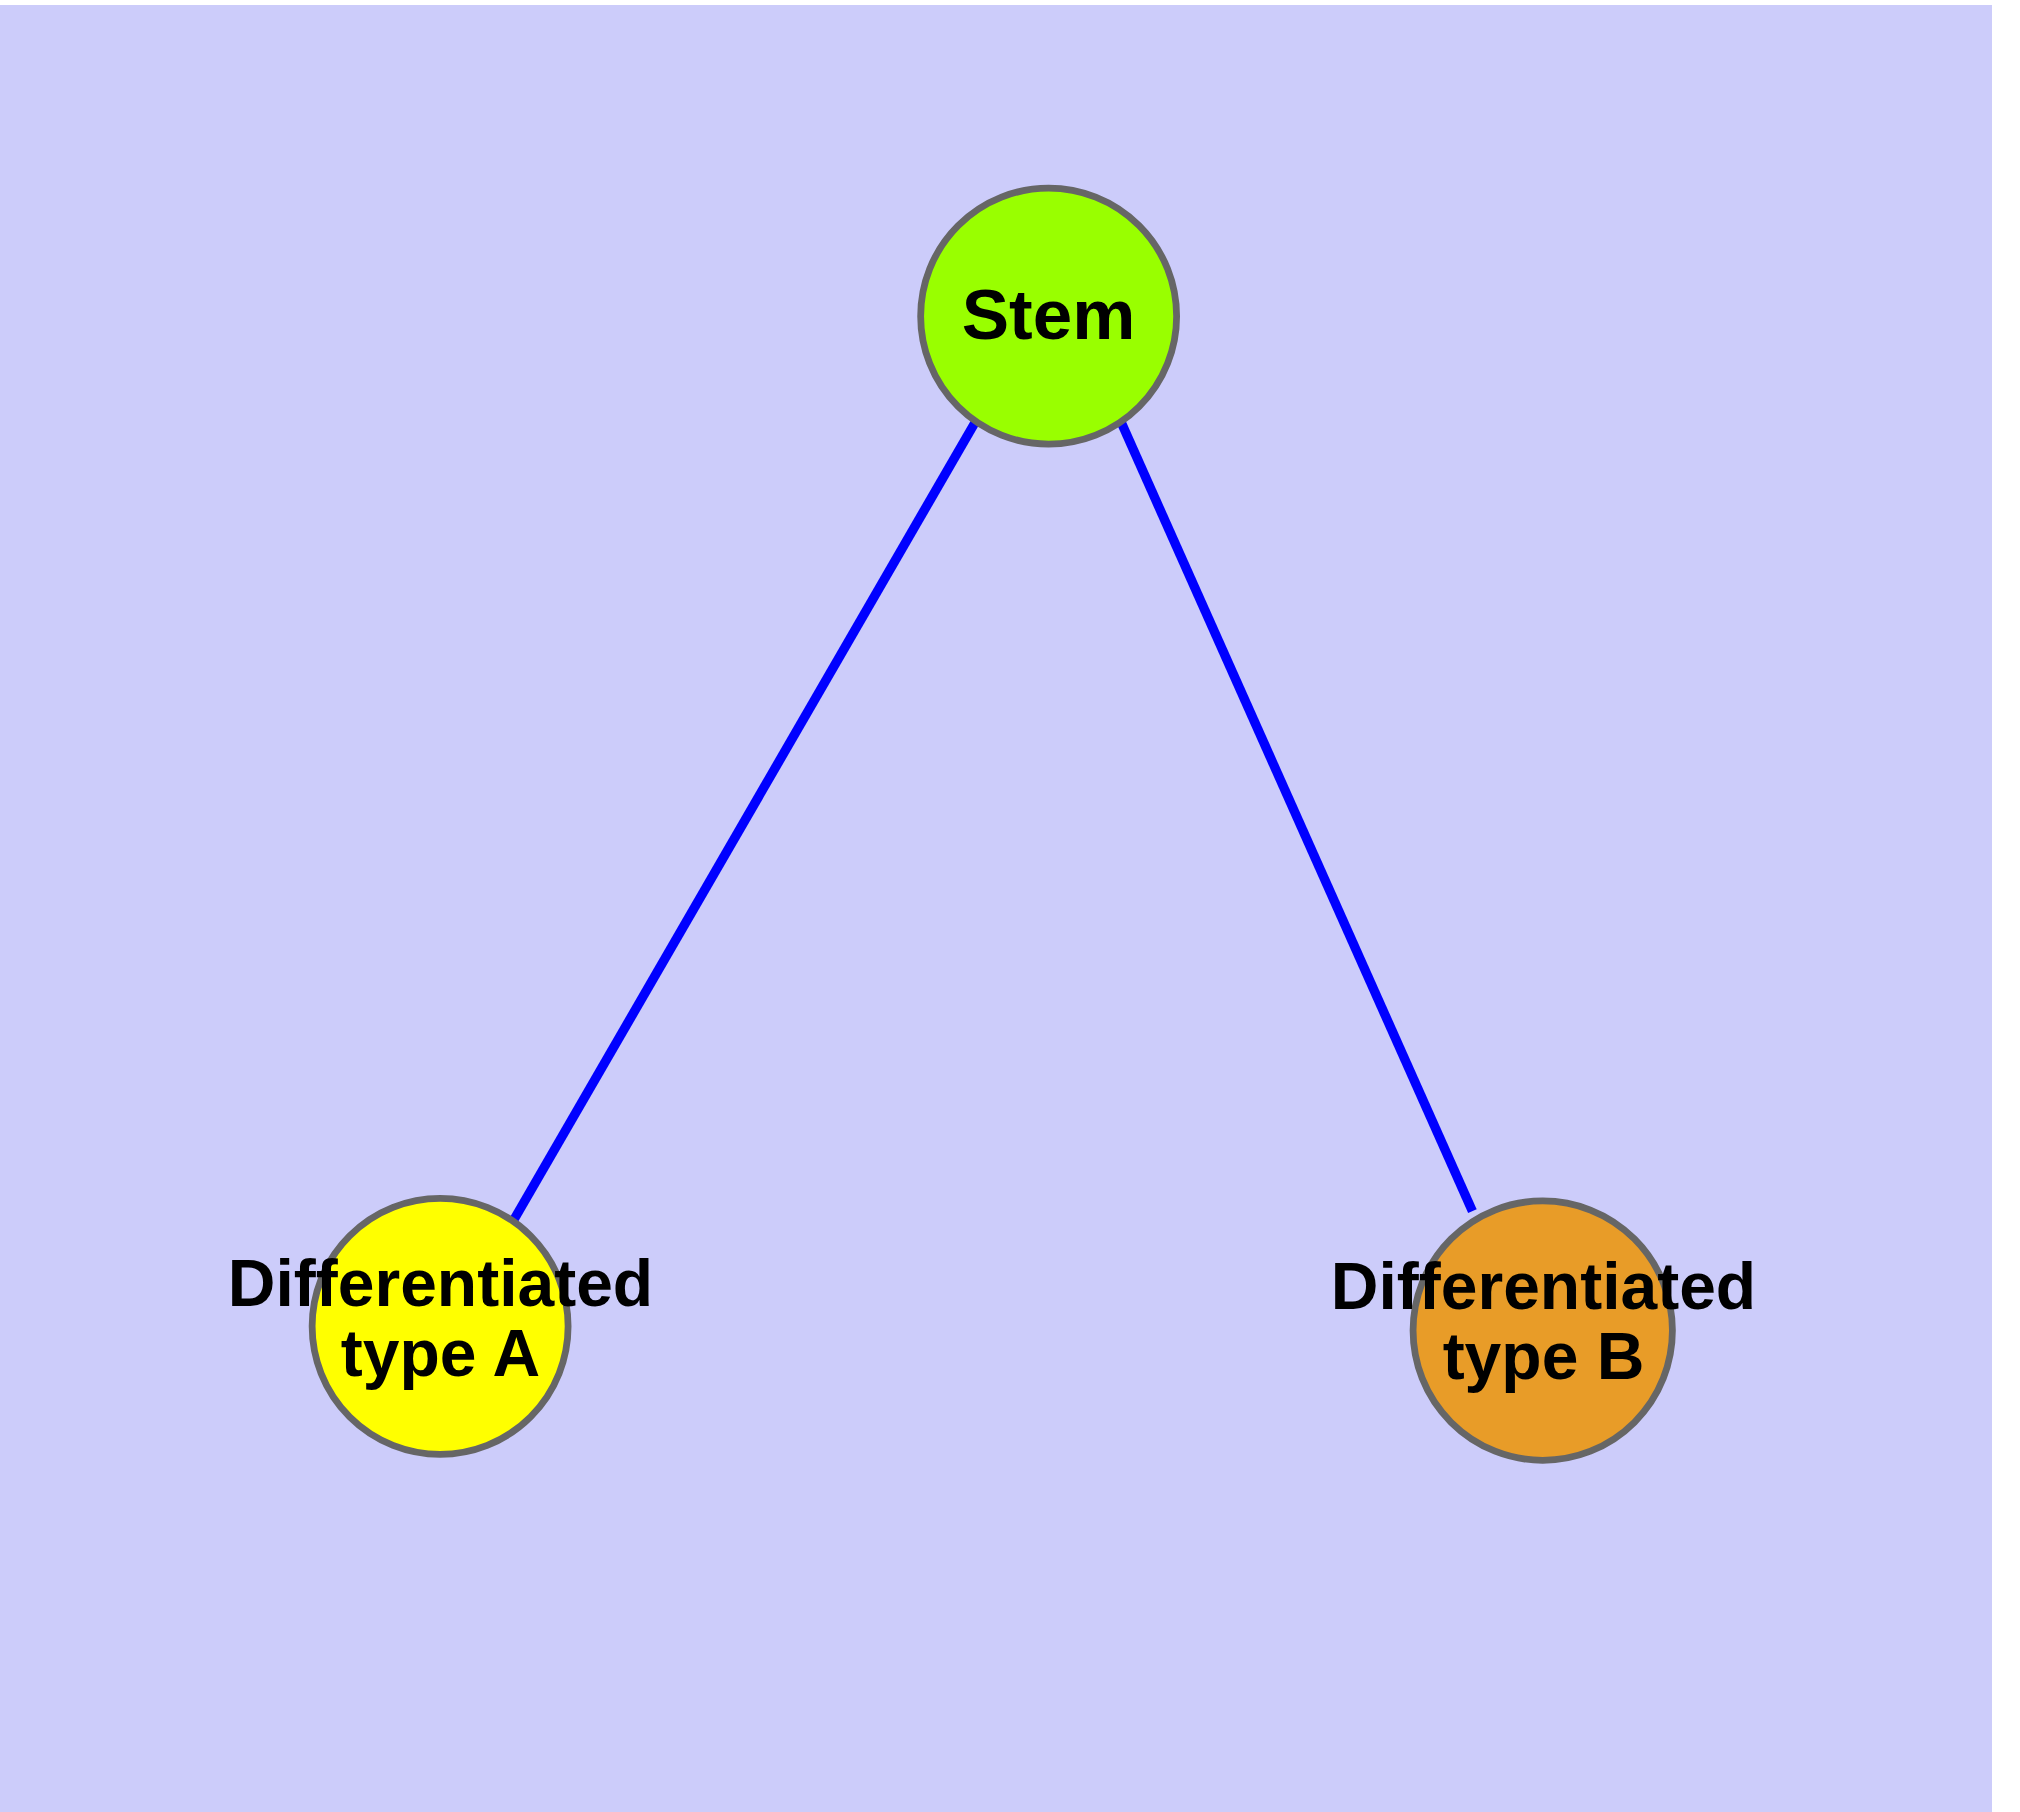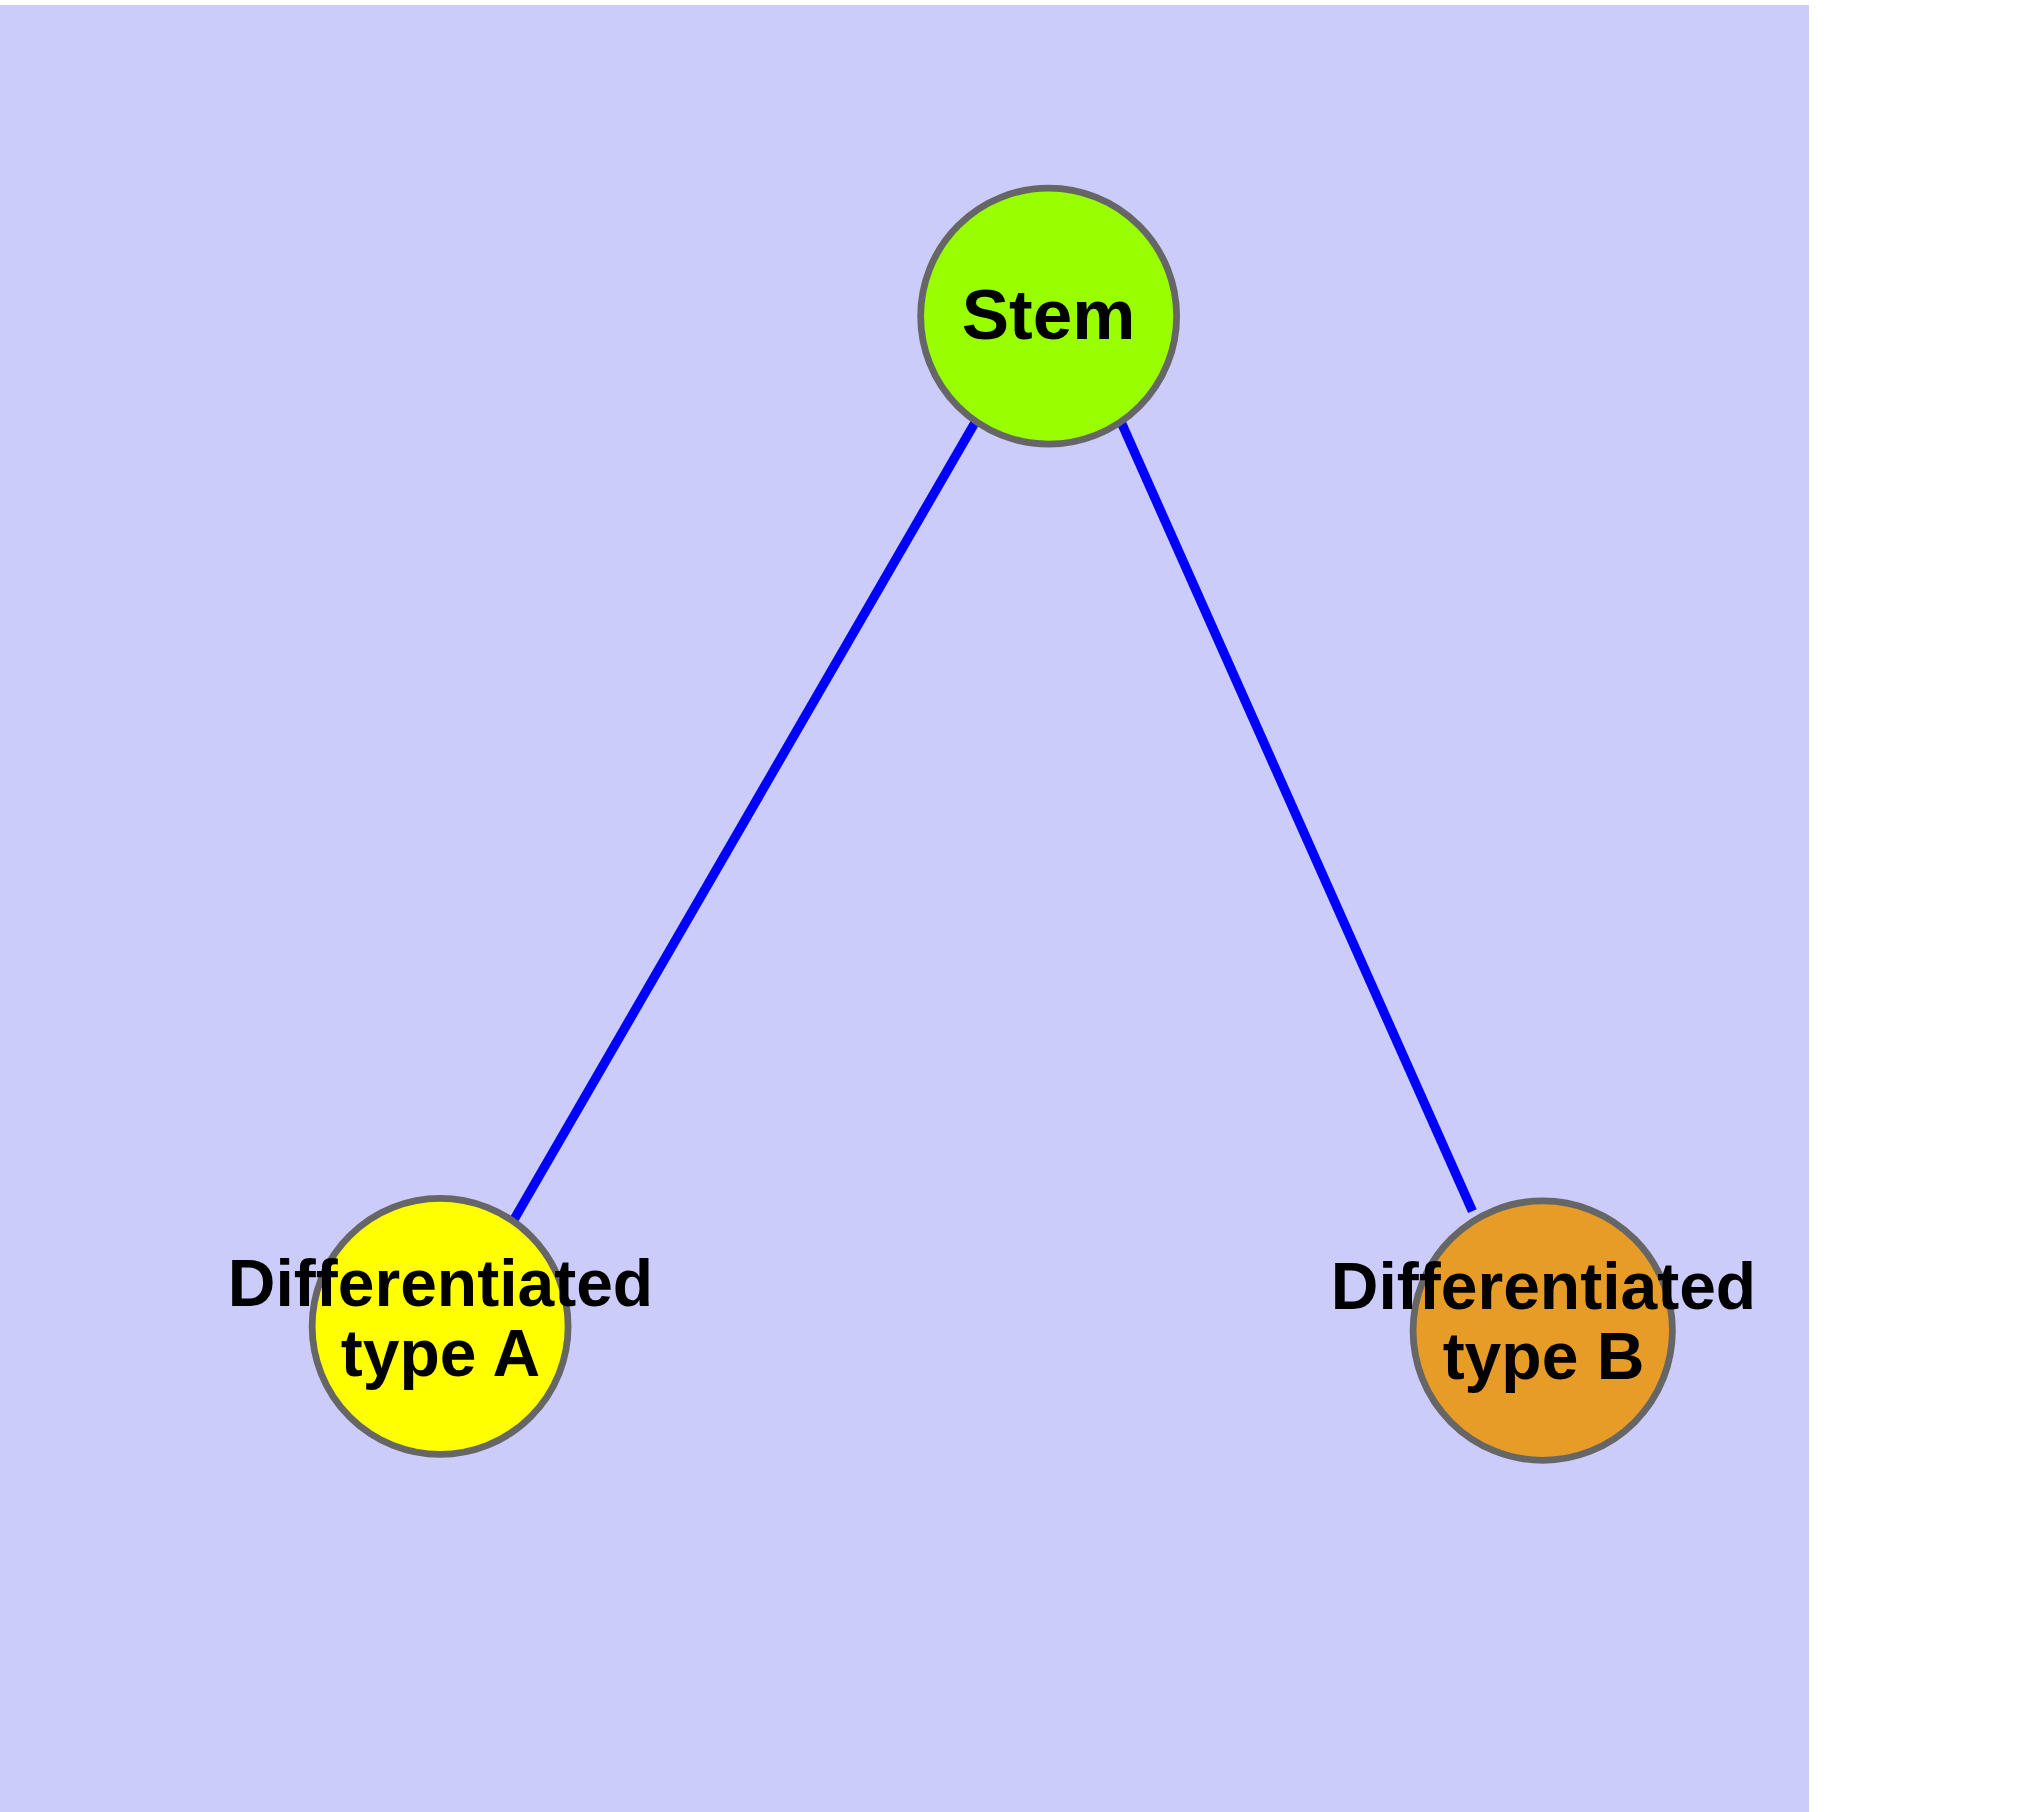--- a/index.html
+++ b/index.html
@@ -3,21 +3,21 @@
 <meta charset="utf-8">
 <title>Cell Differentiation Graph</title>
 <style>
   html, body {
     margin: 0;
     padding: 0;
     background: #ffffff;
   }
   #canvas {
     position: relative;
-    width: 1809px;
+    width: 1992px;
     height: 1812px;
     background: #ffffff;
     overflow: hidden;
     font-family: "Liberation Sans", "DejaVu Sans", sans-serif;
   }
   #plot-area {
     position: absolute;
     left: 0;
     top: 5.1px;
     width: 2021px;

